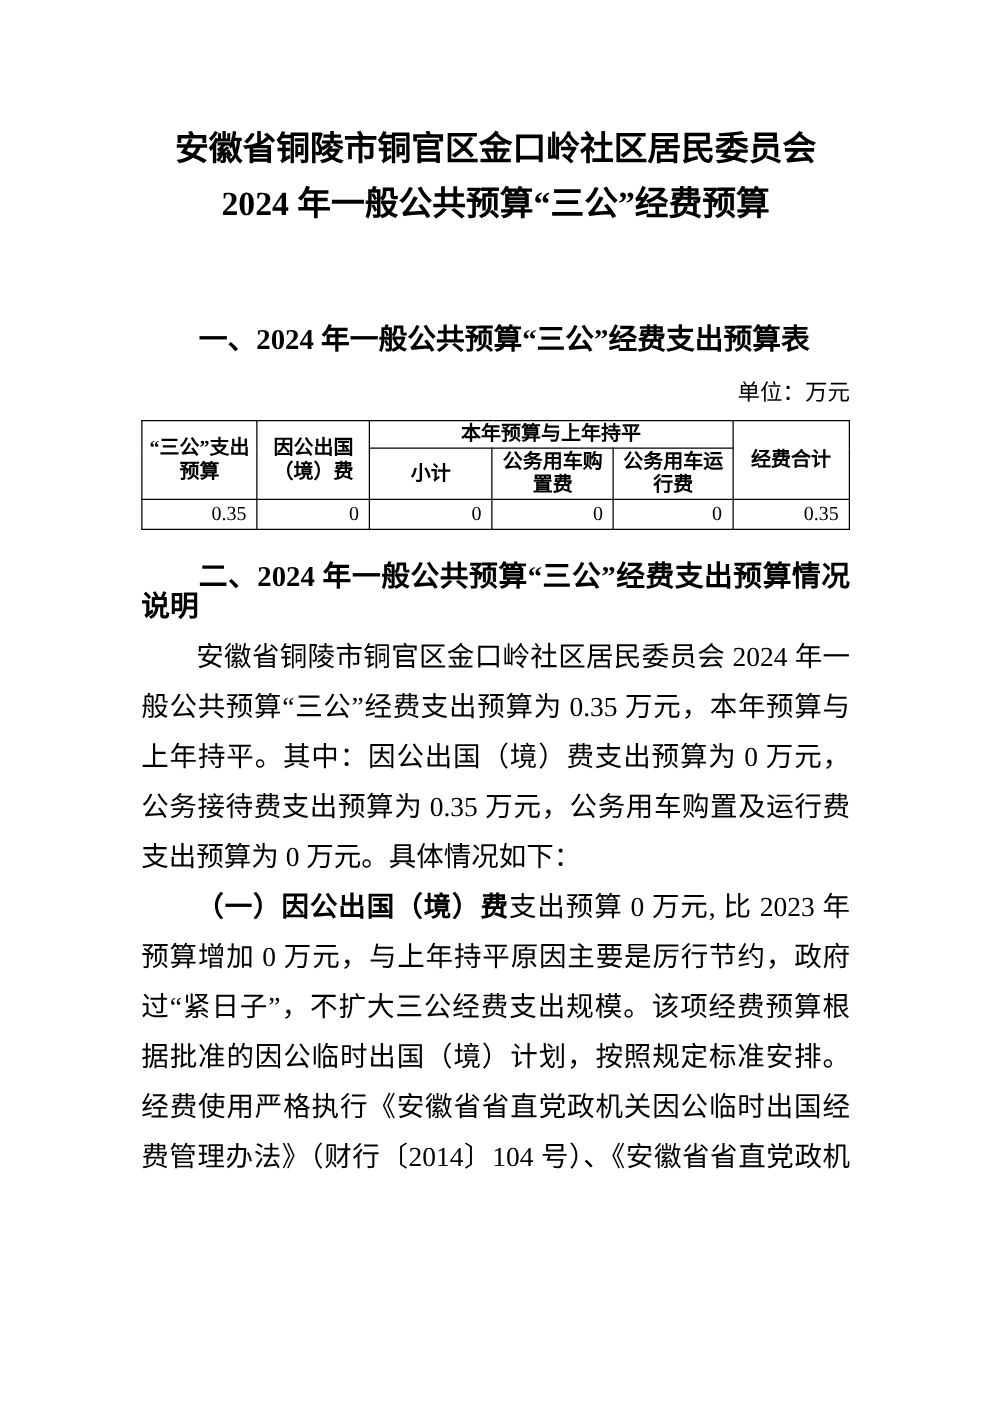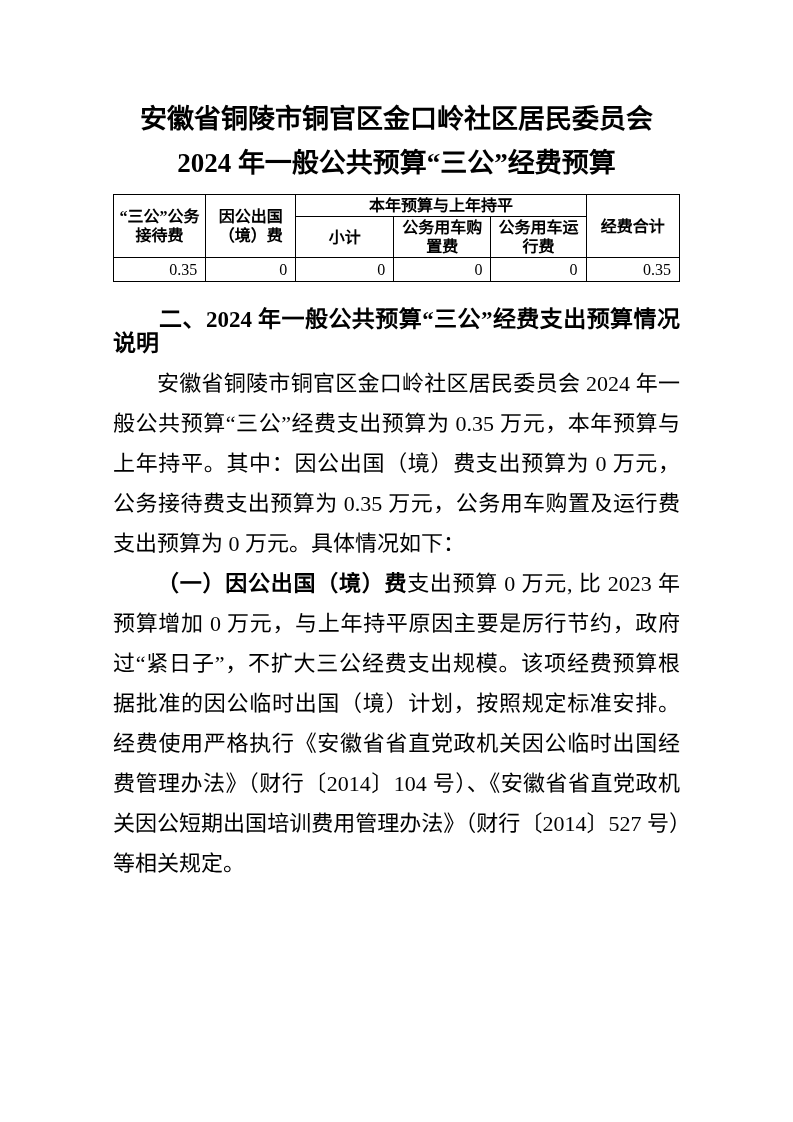--- a/index.html
+++ b/index.html
@@ -84,34 +84,36 @@
 </head>
 <body>
 
 <div class="page">
 
   <h1 class="doc-title">
     <span class="title-line">安徽省铜陵市铜官区金口岭社区居民委员会</span>
     <span class="title-line">2024 年一般公共预算“三公”经费预算</span>
   </h1>
 
+  <p class="section-heading first">一、2024 年一般公共预算“三公”经费支出预算表</p>
 
+  <p class="unit-label">单位：万元</p>
 
   <table class="budget-table">
     <colgroup>
       <col style="width:16.3%">
       <col style="width:15.9%">
       <col style="width:17.3%">
       <col style="width:17.2%">
       <col style="width:16.8%">
       <col style="width:16.5%">
     </colgroup>
     <tbody>
       <tr class="row-group-header">
-        <td class="th" rowspan="2">“三公”公务接待费</td>
+        <td class="th" rowspan="2">“三公”支出预算</td>
         <td class="th" rowspan="2">因公出国（境）费</td>
         <td class="th" colspan="3">本年预算与上年持平</td>
         <td class="th" rowspan="2">经费合计</td>
       </tr>
       <tr class="row-sub-header">
         <td class="th">小计</td>
         <td class="th">公务用车购置费</td>
         <td class="th">公务用车运行费</td>
       </tr>
       <tr class="row-values">

